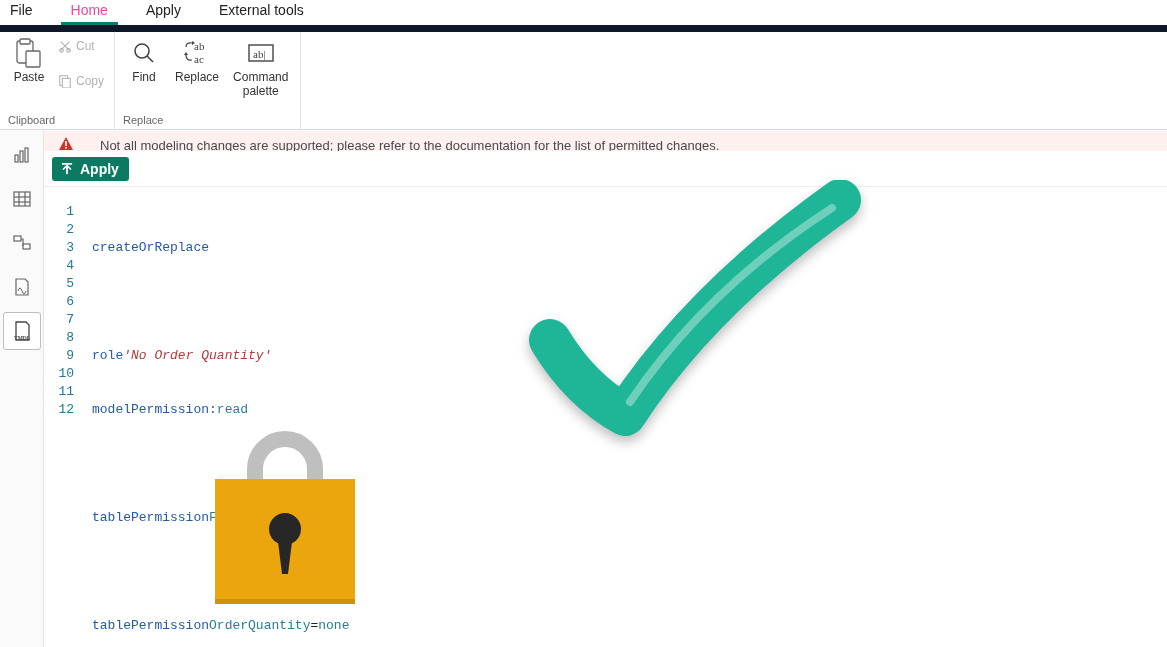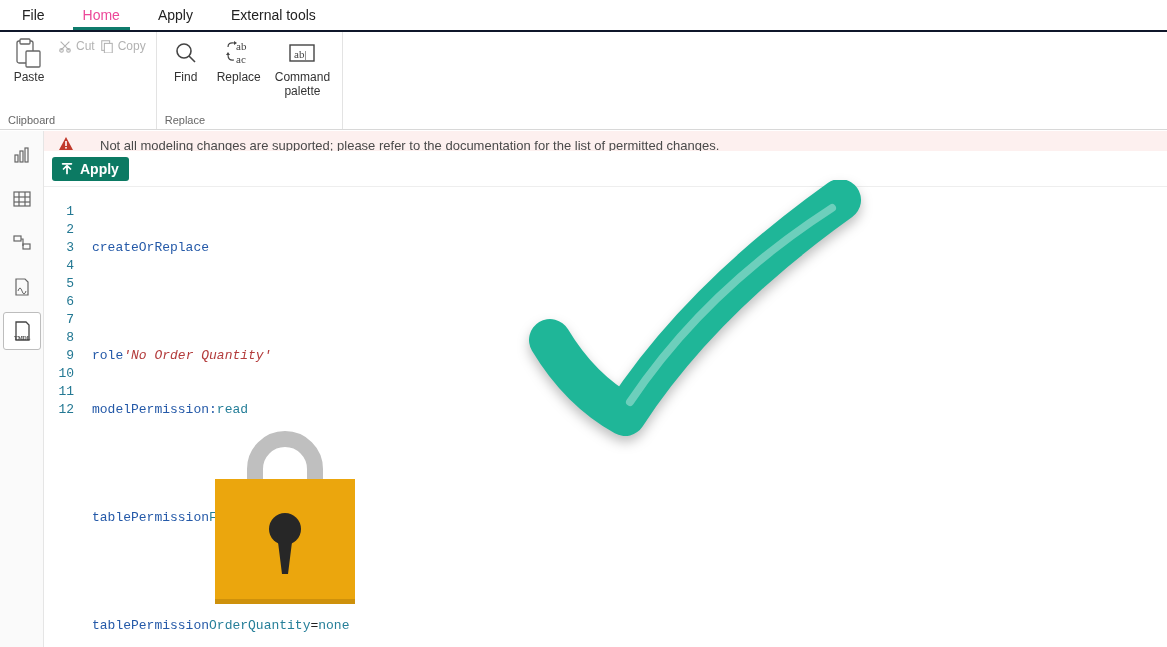--- a/index.html
+++ b/index.html
@@ -1,19 +1,19 @@
 <!DOCTYPE html>
 <html><head>
 <meta charset="utf-8">
 <style>
   * { box-sizing: border-box; margin:0; padding:0; }
   html, body { width:1167px; height:647px; font-family: "Segoe UI", Arial, sans-serif; font-size:13px; color:#222; background:#fff; overflow:hidden;}
   
   
-  .menubar { display:flex; align-items:flex-end; height:32px; border-bottom:2px solid #0f172a; padding-left:12px; gap:18px;}
+  .menubar { display:flex; align-items:flex-end; height:32px; border-bottom:7px solid #0f172a; gap:18px;}
   .menubar .item { padding:6px 10px 7px 10px; cursor:pointer; font-size:14px; }
   .menubar .item.active { border-bottom:3px solid #0f7b6c; font-weight:400; padding-bottom:4px; color:#ec4899;}
   
   
   .ribbon { display:flex; height:98px; border-bottom:1px solid #d8d8d8; }
   .rgroup { display:flex; flex-direction:column; justify-content:space-between; border-right:1px solid #e3e3e3; padding:4px 8px 0 8px;}
   .rgroup .tools { display:flex; align-items:flex-start; gap:6px; flex:1;}
   .rgroup .label { text-align:left; font-size:11px; color:#666; padding:2px 0 3px 0;}
   .rbtn { display:flex; flex-direction:column; align-items:center; justify-content:flex-start; padding:2px 4px; min-width:42px; cursor:pointer; font-size:12px; color:#333;}
   .rbtn .ic { width:30px; height:30px; display:flex; align-items:center; justify-content:center; margin-bottom:2px;}
@@ -70,21 +70,21 @@
       <div class="rbtn">
         <div class="ic">
           <svg width="26" height="30" viewBox="0 0 26 30">
               <rect x="1" y="3" width="16" height="22" rx="2" fill="none" stroke="#666" stroke-width="1.3"></rect>
               <rect x="4" y="1" width="10" height="5" rx="1" fill="#fff" stroke="#666" stroke-width="1.3"></rect>
               <rect x="10" y="13" width="14" height="16" rx="1" fill="#fff" stroke="#666" stroke-width="1.3"></rect>
             </svg>
         </div>
         <span>Paste</span>
       </div>
-      <div style="display:flex;gap:1px;padding-top:2px;">
+      <div style="display:flex;flex-direction:column;gap:19px;padding-top:2px;">
         <div class="mini disabled">
           <svg viewBox="0 0 16 16">
               <path d="M3 3 L13 13 M13 3 L3 13" stroke="#666" stroke-width="1.3"></path>
               <circle cx="4" cy="13" r="2" fill="none" stroke="#666" stroke-width="1.3"></circle>
               <circle cx="12" cy="13" r="2" fill="none" stroke="#666" stroke-width="1.3"></circle>
             </svg>
           <span>Cut</span>
         </div>
         <div class="mini disabled">
           <svg viewBox="0 0 16 16">

